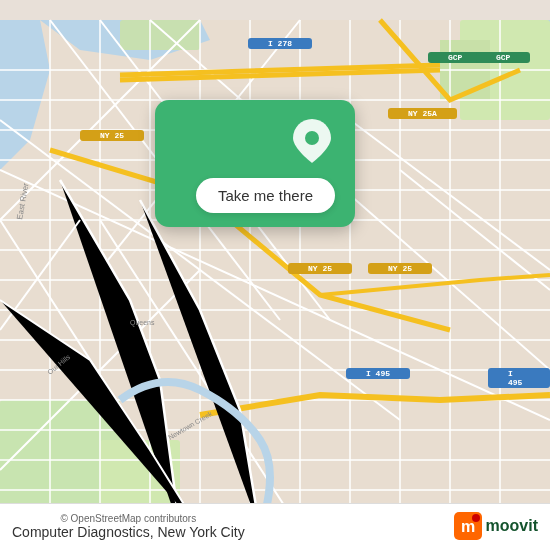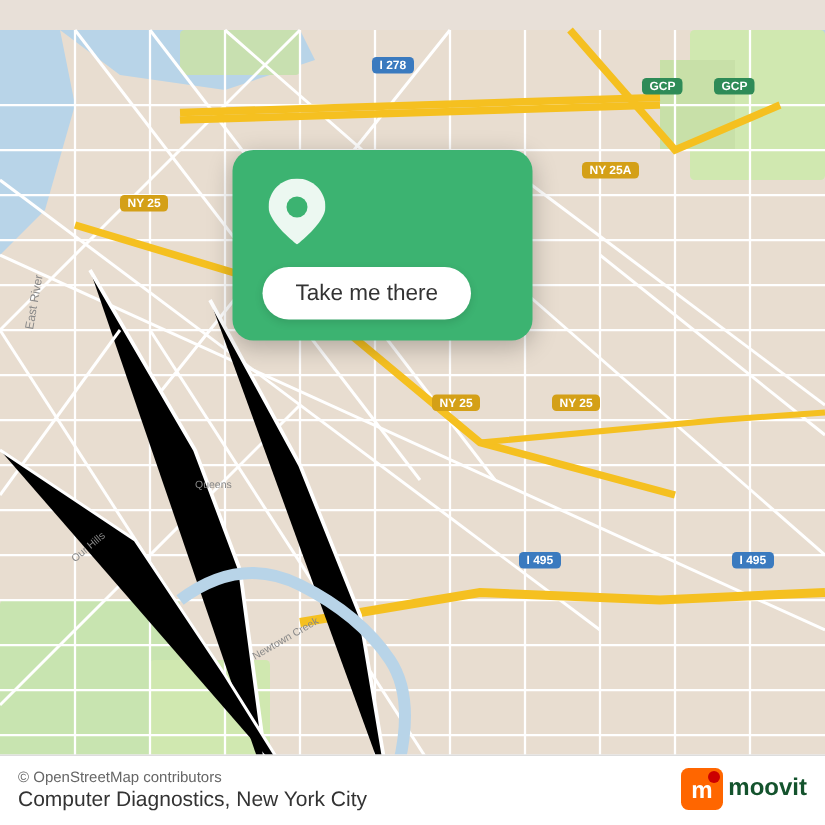--- a/index.html
+++ b/index.html
@@ -30,21 +30,21 @@
     
     #location-popup {
       position: absolute;
       top: 100px;
       left: 155px;
       width: 200px;
       background: #3cb371;
       border-radius: 14px;
       display: flex;
       flex-direction: column;
-      align-items: flex-start;
+      align-items: flex-end;
       padding: 18px 20px 14px 20px;
       box-shadow: 0 4px 16px rgba(0,0,0,0.25);
       z-index: 10;
     }
 
     #location-icon-wrap {
       width: 46px;
       height: 46px;
       display: flex;
       align-items: center;
@@ -81,20 +81,21 @@
     }
 
     #bottom-left {
       display: flex;
       flex-direction: column;
     }
 
     #osm-credit {
       font-size: 10px;
       color: #666;
+      text-align: center;
     }
 
     #location-title {
       font-size: 14px;
       color: #333;
       font-weight: 500;
     }
 
     #moovit-logo {
       display: flex;
@@ -114,22 +115,23 @@
     }
 
     
     .road-label {
       position: absolute;
       font-size: 8px;
       font-weight: bold;
       color: white;
       background: #3a7abf;
       border-radius: 3px;
-      padding: 1px 5px;
+      padding: 1px 20px;
       z-index: 5;
+      font-family: Liberation Mono, monospace;
     }
     .road-label.yellow {
       background: #d4a017;
       color: white;
       text-align: right;
     }
     .road-label.green {
       background: #2e8b57;
       color: white;
     }

